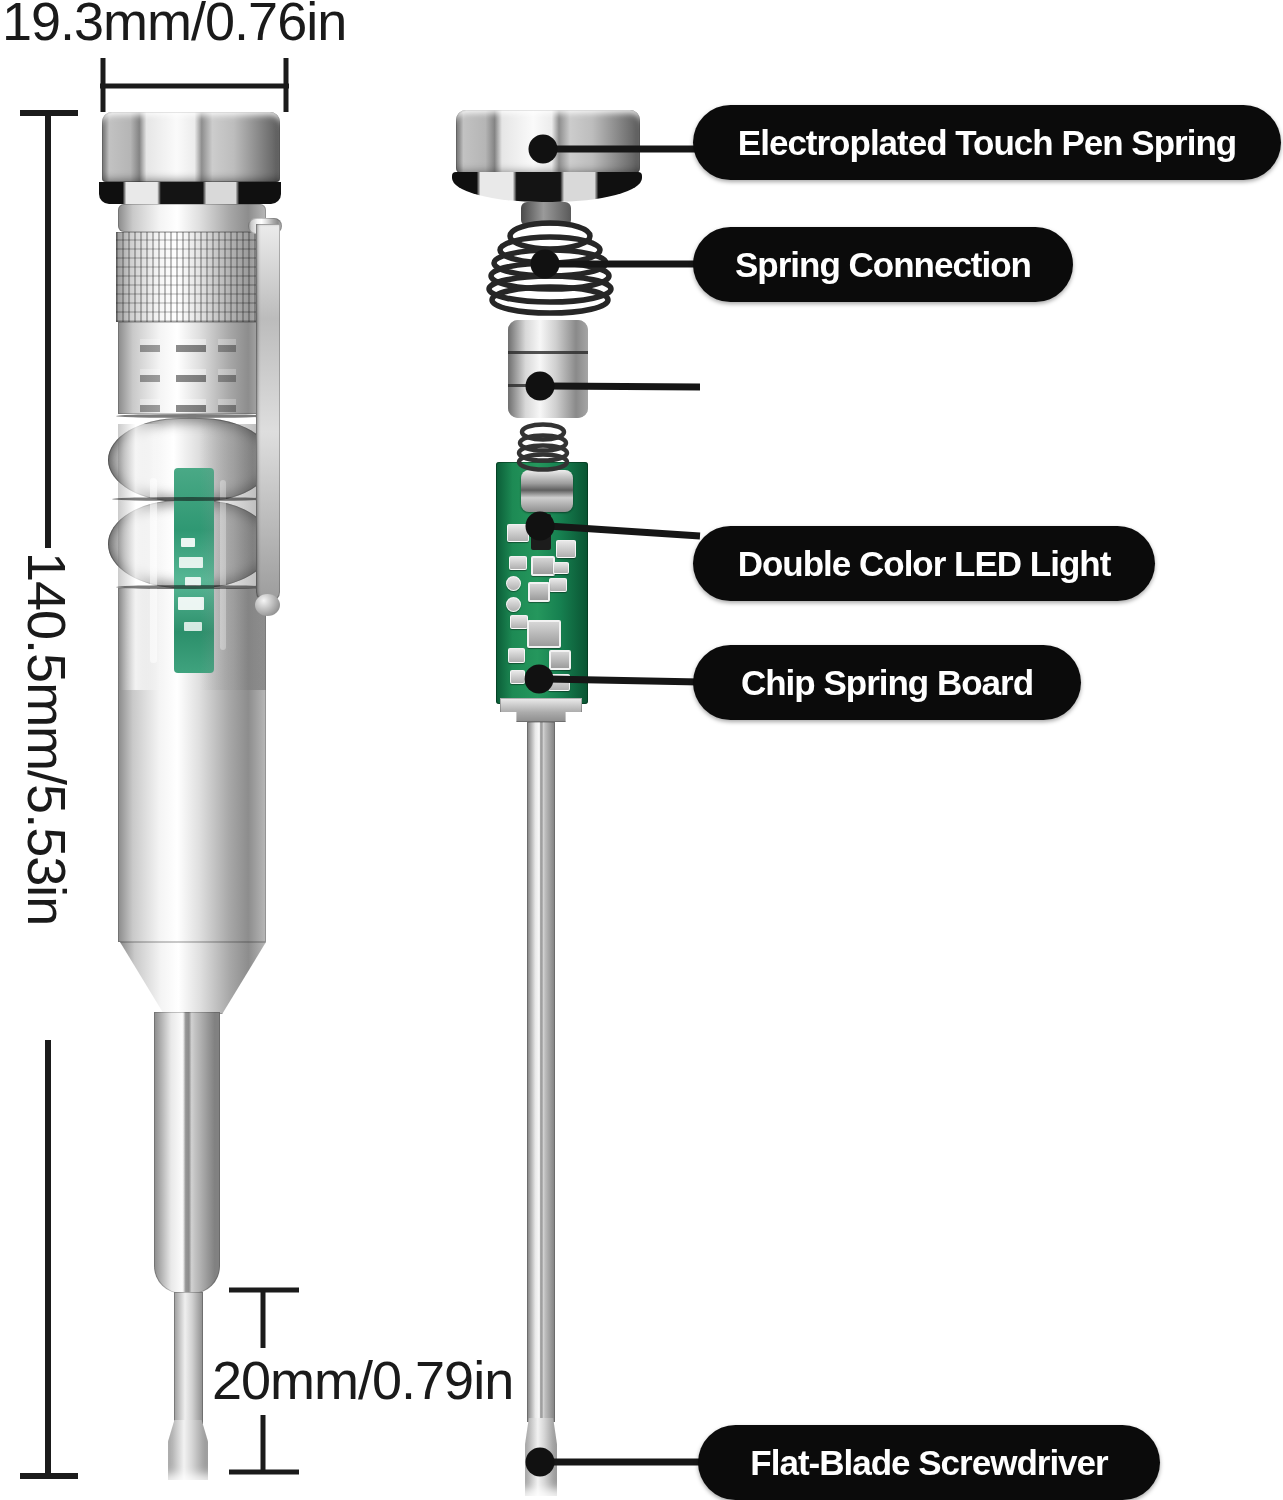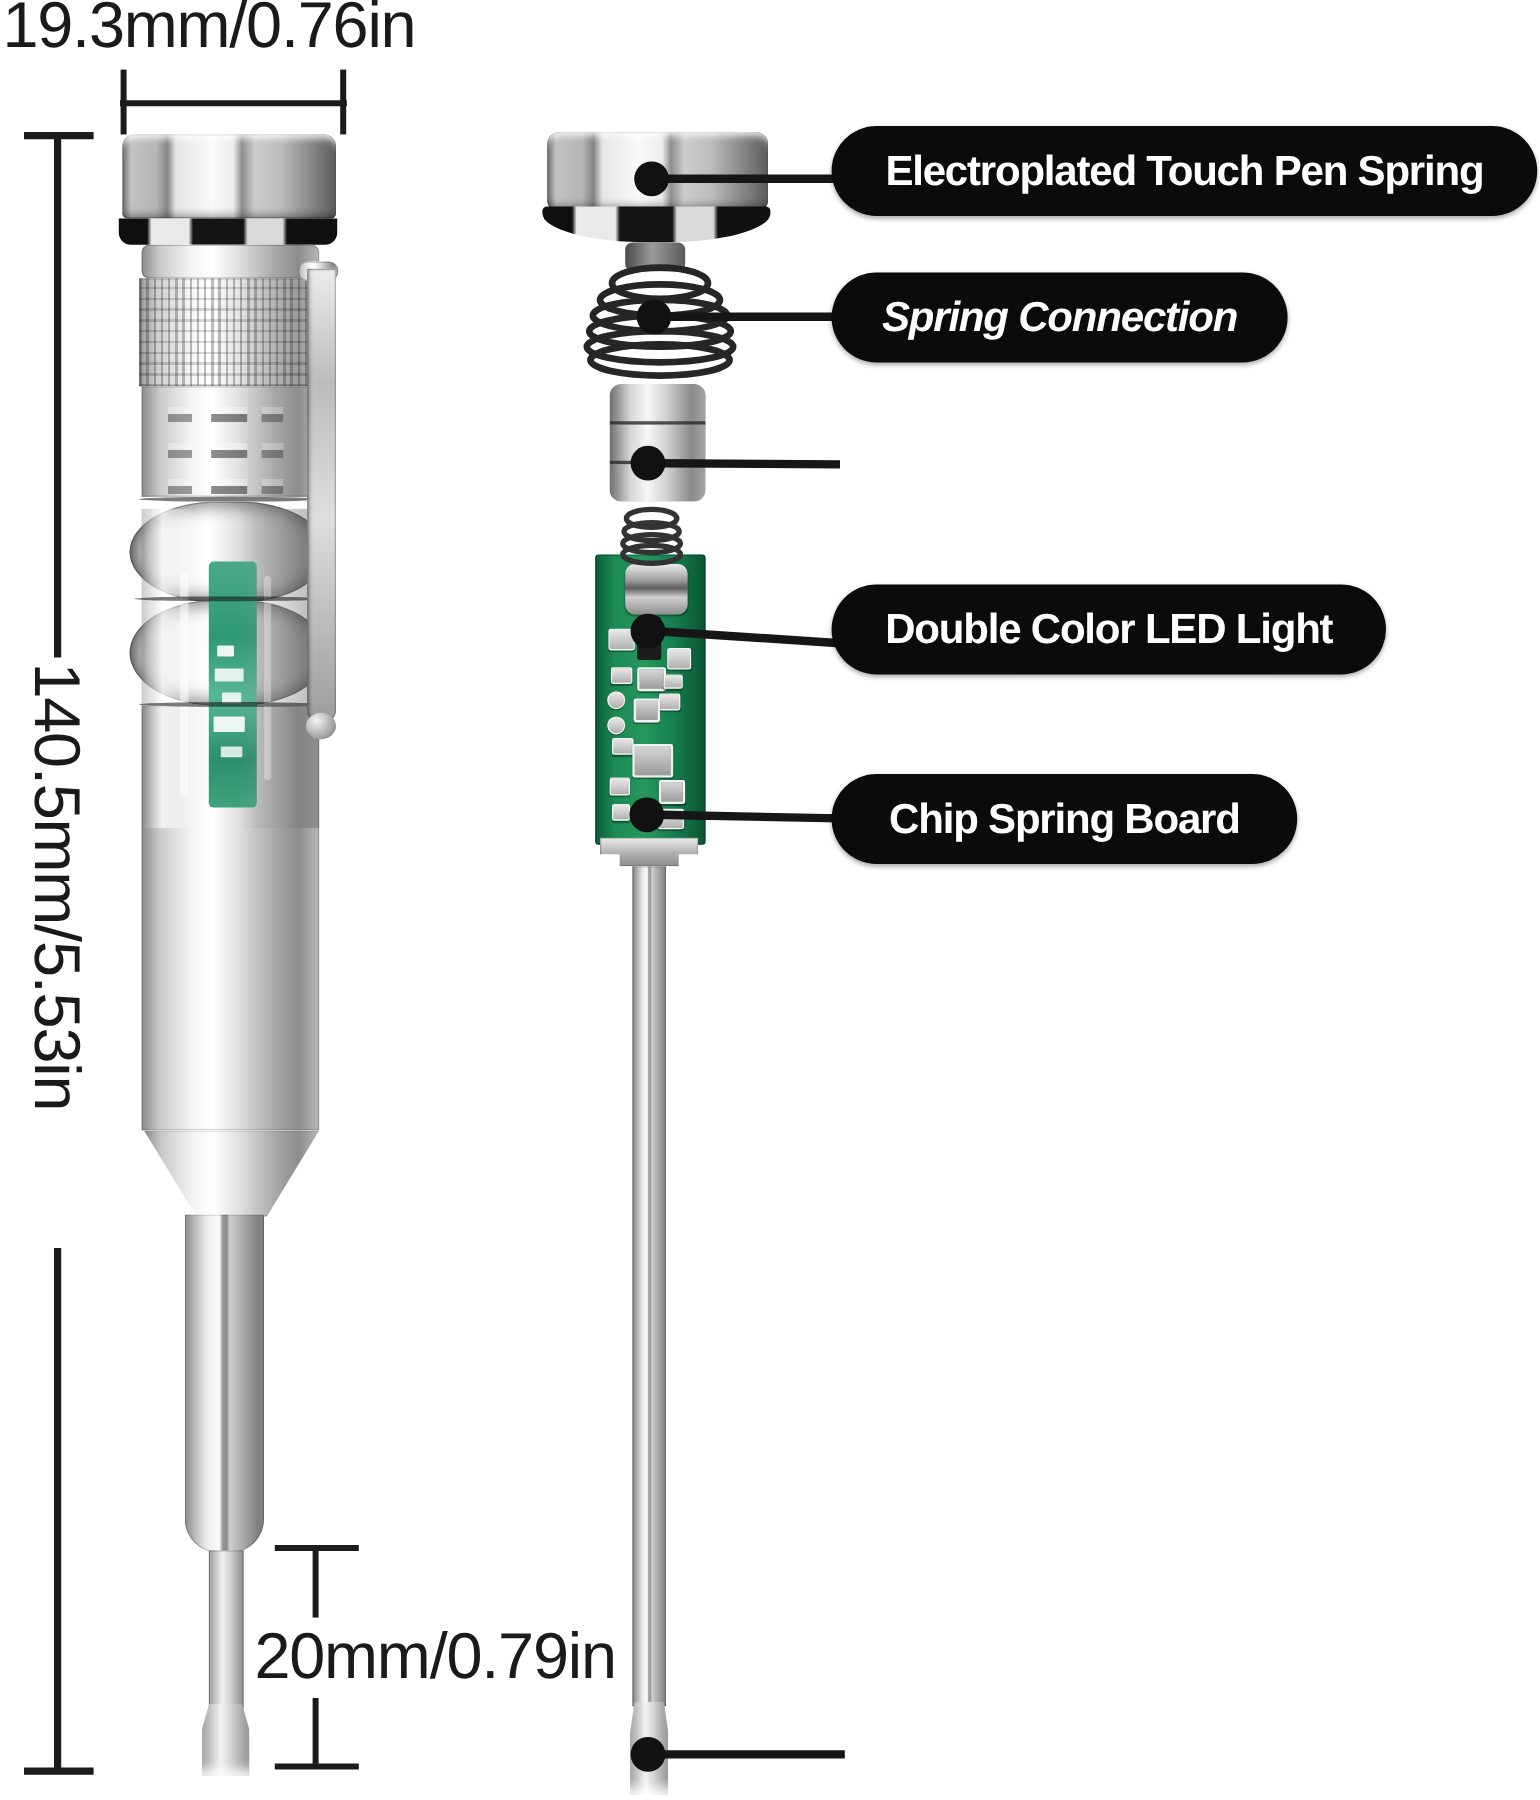--- a/index.html
+++ b/index.html
@@ -184,23 +184,26 @@
     </g>
   </svg>
 
   <div class="dim" style="left:2px;top:-7px;">19.3mm/0.76in</div>
   <div class="dim vertical" style="left:20px;top:552px;height:480px;">140.5mm/5.53in</div>
   <div class="dim" style="left:212px;top:1352px;">20mm/0.79in</div>
 
   <div class="pill" style="left:693px;top:105px;width:588px;">
     <span>Electroplated Touch Pen Spring</span>
   </div>
-  <div class="pill" style="left:693px;top:227px;width:380px;font-style:italic;">
+  <div class="pill" style="left:693px;top:227px;width:380px;">
     <span>Spring Connection</span>
   </div>
-  <div class="pill" style="left:693px;top:487px;width:462px;">
+  <div class="pill" style="left:693px;top:526px;width:462px;">
     <span>Double Color LED Light</span>
   </div>
   <div class="pill" style="left:693px;top:645px;width:388px;">
     <span>Chip Spring Board</span>
   </div>
+  <div class="pill" style="left:698px;top:1425px;width:462px;">
+    <span>Flat-Blade Screwdriver</span>
+  </div>
 
 </div>
 
 </body></html>

